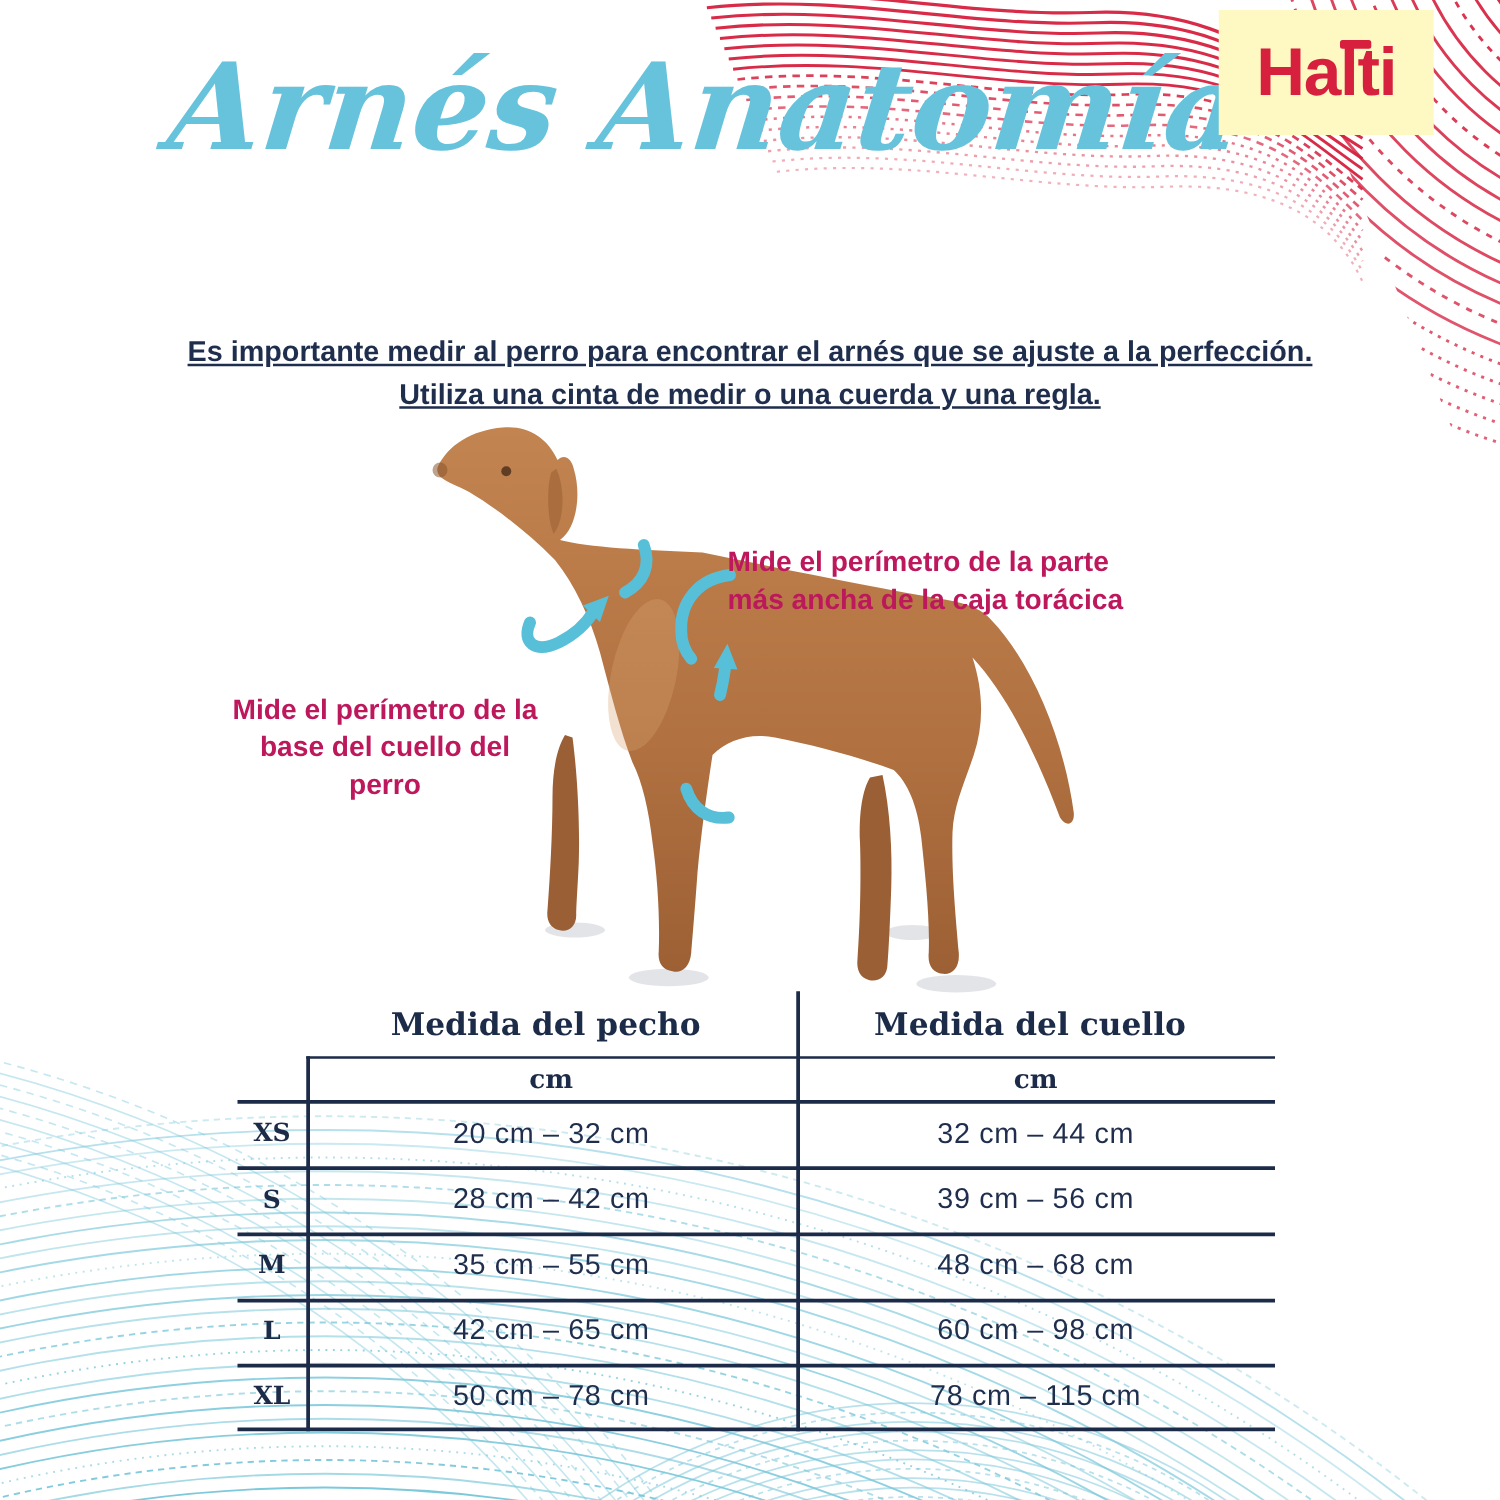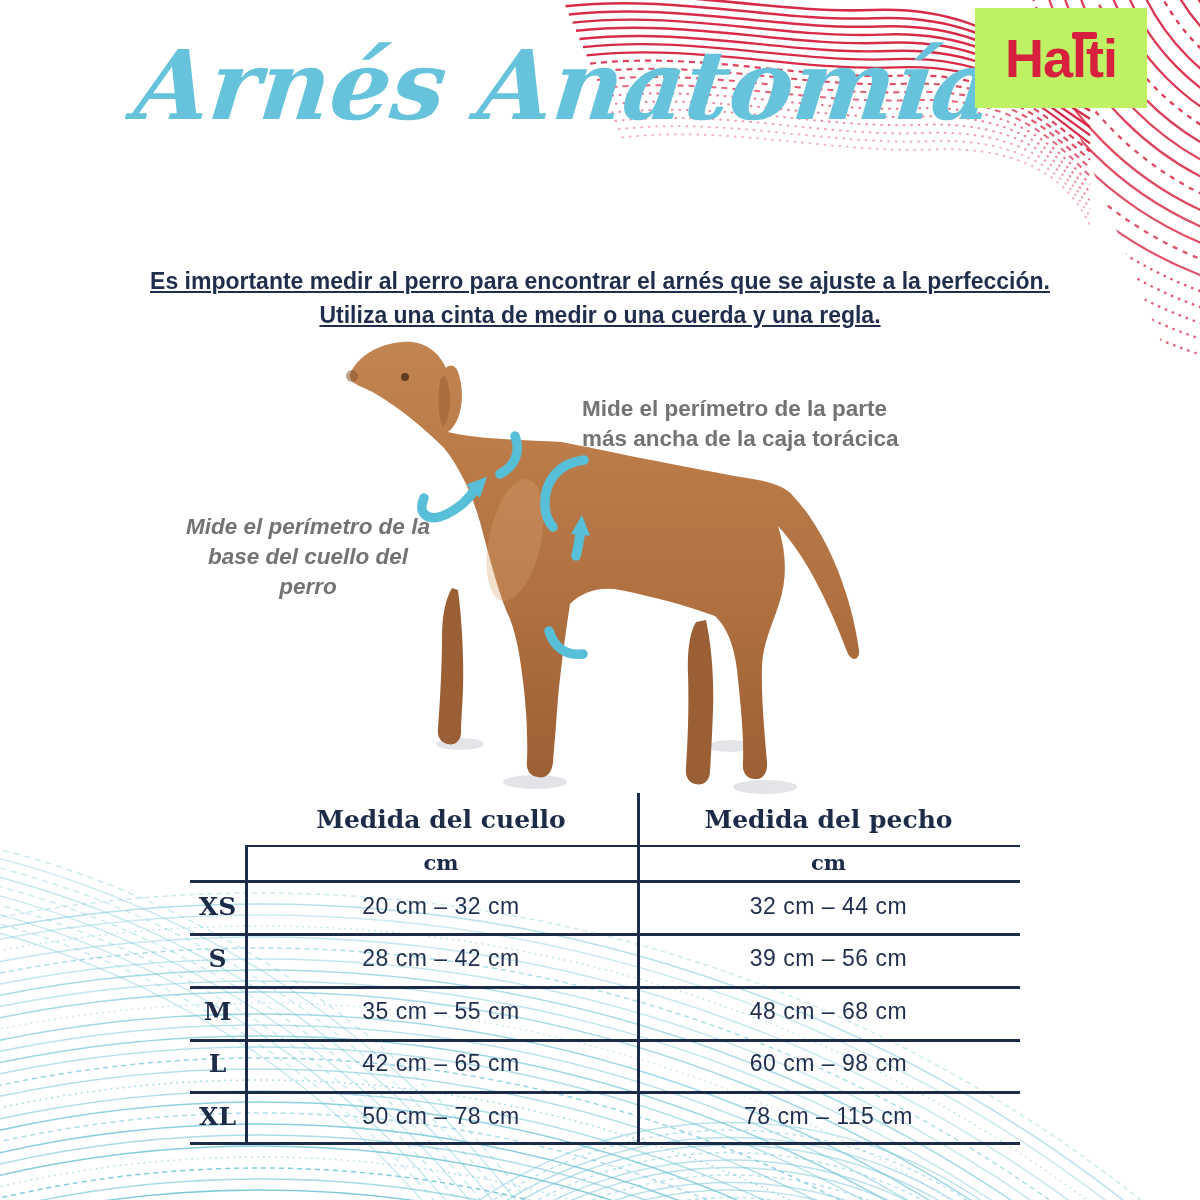--- a/index.html
+++ b/index.html
@@ -4,45 +4,45 @@
 <style>
   html,body{margin:0;padding:0;background:#fff;}
   .canvas{position:relative;width:1200px;height:1200px;background:#ffffff;overflow:hidden;
           font-family:"Liberation Sans",sans-serif;color:#1C2B48;}
   svg.layer{position:absolute;left:0;top:0;pointer-events:none;}
   #deco{z-index:0;}
   #dog-svg{position:absolute;left:310px;top:330px;width:580px;height:470px;z-index:1;pointer-events:none;}
   #arrows{z-index:2;}
 
   
-  .halti-badge{position:absolute;left:975px;top:8px;width:172px;height:100px;background:#bef264;
+  .halti-badge{position:absolute;left:975px;top:8px;width:172px;height:100px;background:#fef9c3;
                display:flex;align-items:center;justify-content:center;z-index:3;}
   .halti-logo{position:relative;font-size:54px;font-weight:bold;color:#D6203E;letter-spacing:-1px;line-height:1;}
   .halti-bar{position:absolute;left:97px;top:24px;width:25px;height:7px;background:#D6203E;border-radius:2px;}
 
   
   .script-title{position:absolute;left:0;top:38px;width:1130px;text-align:center;z-index:2;
     font-family:"DejaVu Serif",serif;font-style:italic;font-weight:bold;font-size:96px;line-height:1;
     color:#66C3DB;transform:skewX(-6deg);letter-spacing:0px;}
   .main-title{position:absolute;left:0;top:166px;width:1064px;text-align:center;z-index:2;
     font-size:73px;font-weight:bold;letter-spacing:1px;color:#1E2D4E;line-height:1;}
   .intro{position:absolute;left:0;top:264px;width:1200px;text-align:center;z-index:2;
     font-size:23px;font-weight:bold;line-height:34px;color:#1F2E4D;white-space:pre-line;text-decoration:underline;}
 
   
   .note{position:absolute;z-index:3;font-size:22.5px;font-weight:600;line-height:30px;
-        color:#737373;white-space:pre-line;}
+        color:#be185d;white-space:pre-line;margin-top:41px;}
   .note-chest{left:582px;top:394px;text-align:left;width:330px;}
-  .note-neck{left:180px;top:512px;text-align:center;width:256px;font-style:italic;}
+  .note-neck{left:180px;top:512px;text-align:center;width:256px;}
 
   
   .table-area{position:absolute;left:190px;top:793px;width:830px;height:352px;z-index:2;}
   .ln{position:absolute;background:#1C2B48;}
   .t-row,.t-head,.t-unit{position:absolute;left:0;width:830px;display:flex;align-items:center;}
-  .t-size{width:55px;text-align:center;font-family:"DejaVu Serif",serif;font-weight:bold;font-size:25px;color:#1C2B48;}
+  .t-size{width:55px;text-align:center;font-family:"DejaVu Serif",serif;font-weight:bold;font-size:20px;color:#1C2B48;}
   .t-cell{text-align:center;font-size:23px;font-weight:normal;letter-spacing:0.5px;color:#1F2E4D;}
   .c1{width:392px;} .c2{width:383px;}
   .h-cell{text-align:center;font-family:"DejaVu Serif",serif;font-weight:bold;font-size:25px;color:#1C2B48;}
   .u-cell{text-align:center;font-family:"DejaVu Serif",serif;font-weight:bold;font-size:21px;color:#1C2B48;}
 </style>
 </head>
 <body>
 
 <div class="canvas">
 
@@ -223,22 +223,22 @@
     <div class="ln" style="left:55px;top:52px;width:775px;height:2px;"></div>
     <div class="ln" style="left:0;top:87px;width:830px;height:3px;"></div>
     <div class="ln" style="left:0;top:140px;width:830px;height:3px;"></div>
     <div class="ln" style="left:0;top:193px;width:830px;height:3px;"></div>
     <div class="ln" style="left:0;top:246px;width:830px;height:3px;"></div>
     <div class="ln" style="left:0;top:298px;width:830px;height:3px;"></div>
     <div class="ln" style="left:0;top:349px;width:830px;height:3px;"></div>
 
     <div class="t-head" style="top:0;height:52px;">
       <div class="t-size"></div>
+      <div class="h-cell c2">Medida del pecho</div>
       <div class="h-cell c1">Medida del cuello</div>
-      <div class="h-cell c2">Medida del pecho</div>
     </div>
 
     <div class="t-unit" style="top:52px;height:35px;">
       <div class="t-size"></div>
       <div class="u-cell c1">cm</div>
       <div class="u-cell c2">cm</div>
     </div>
     <div id="rows-host">
     <div class="t-row" style="top: 87px; height: 52.5px;">
       <div class="t-size">XS</div>

